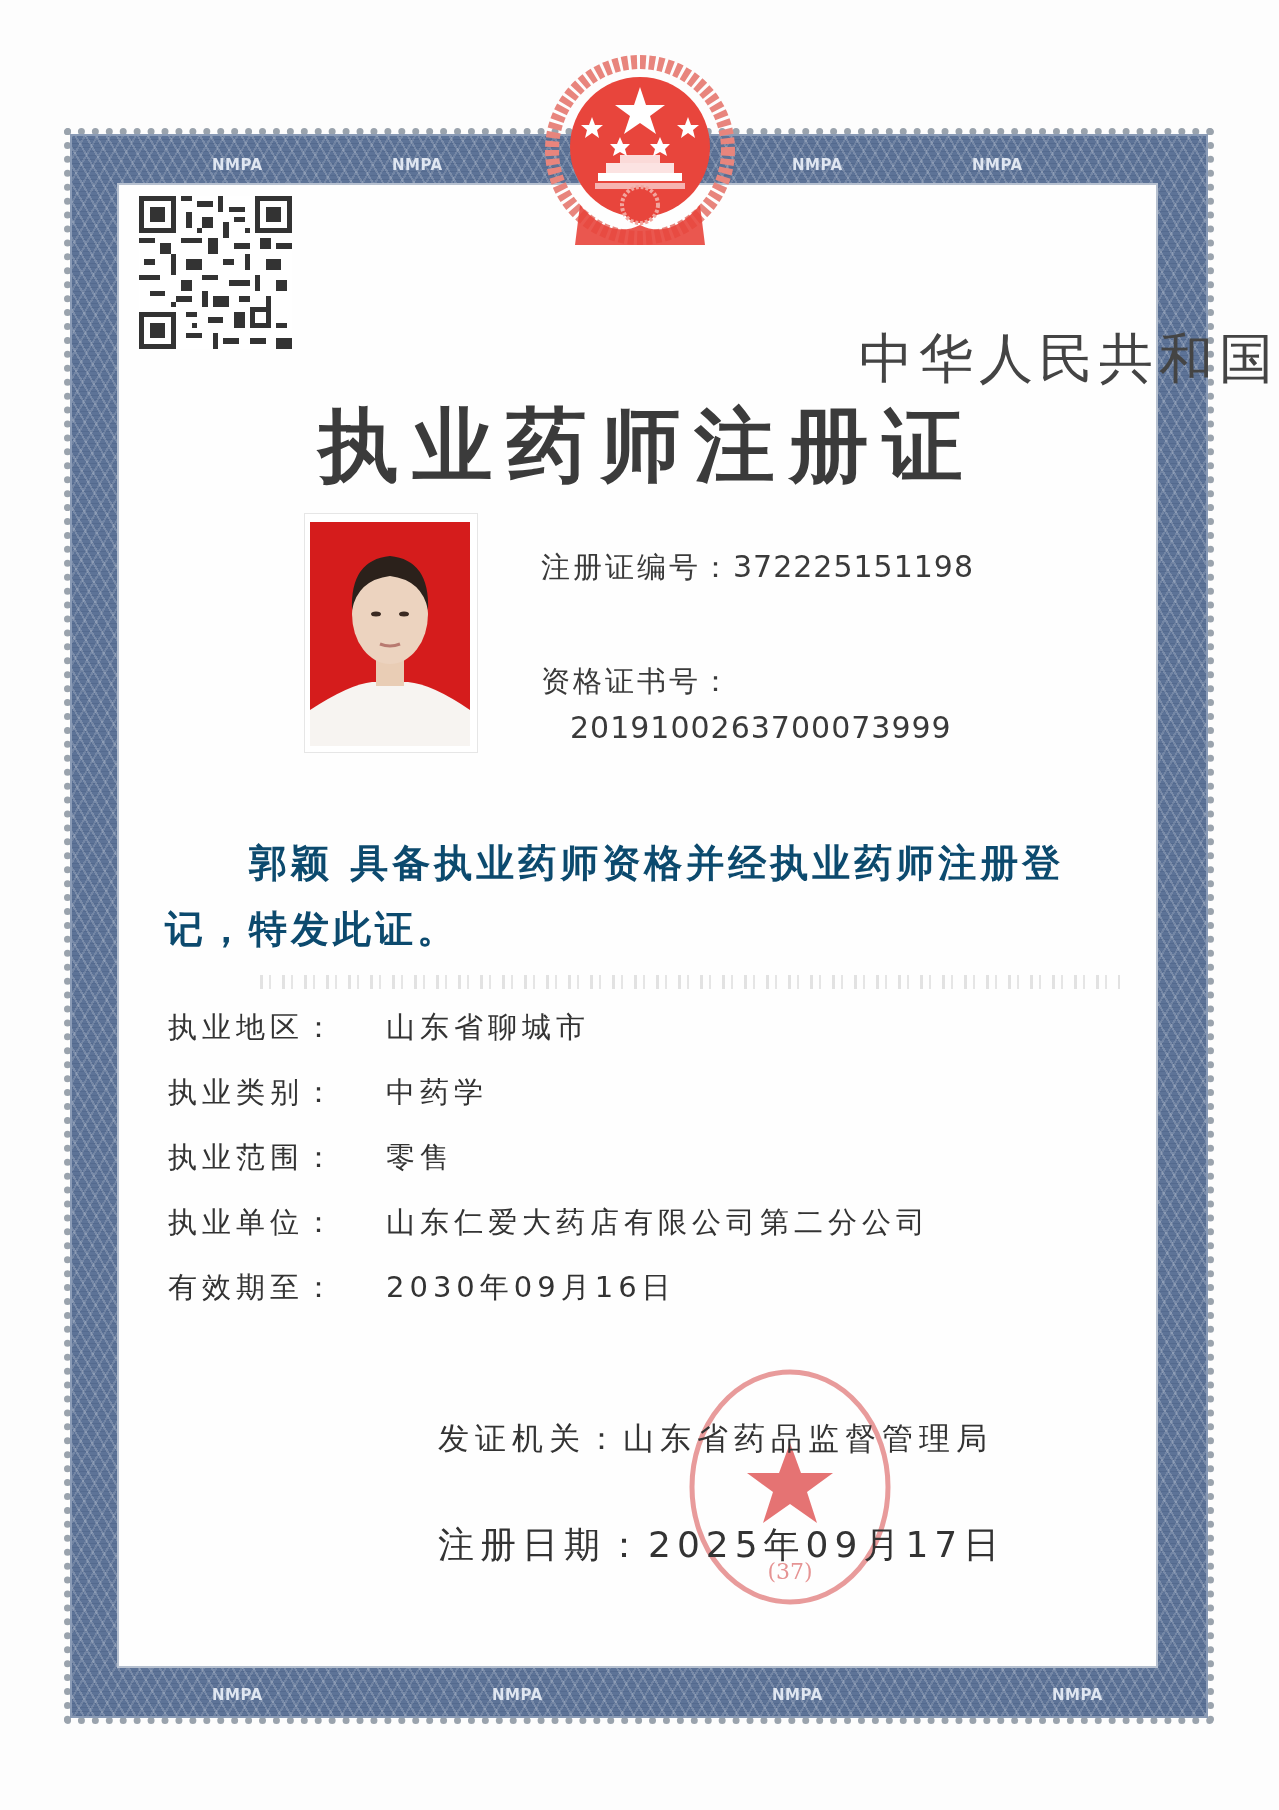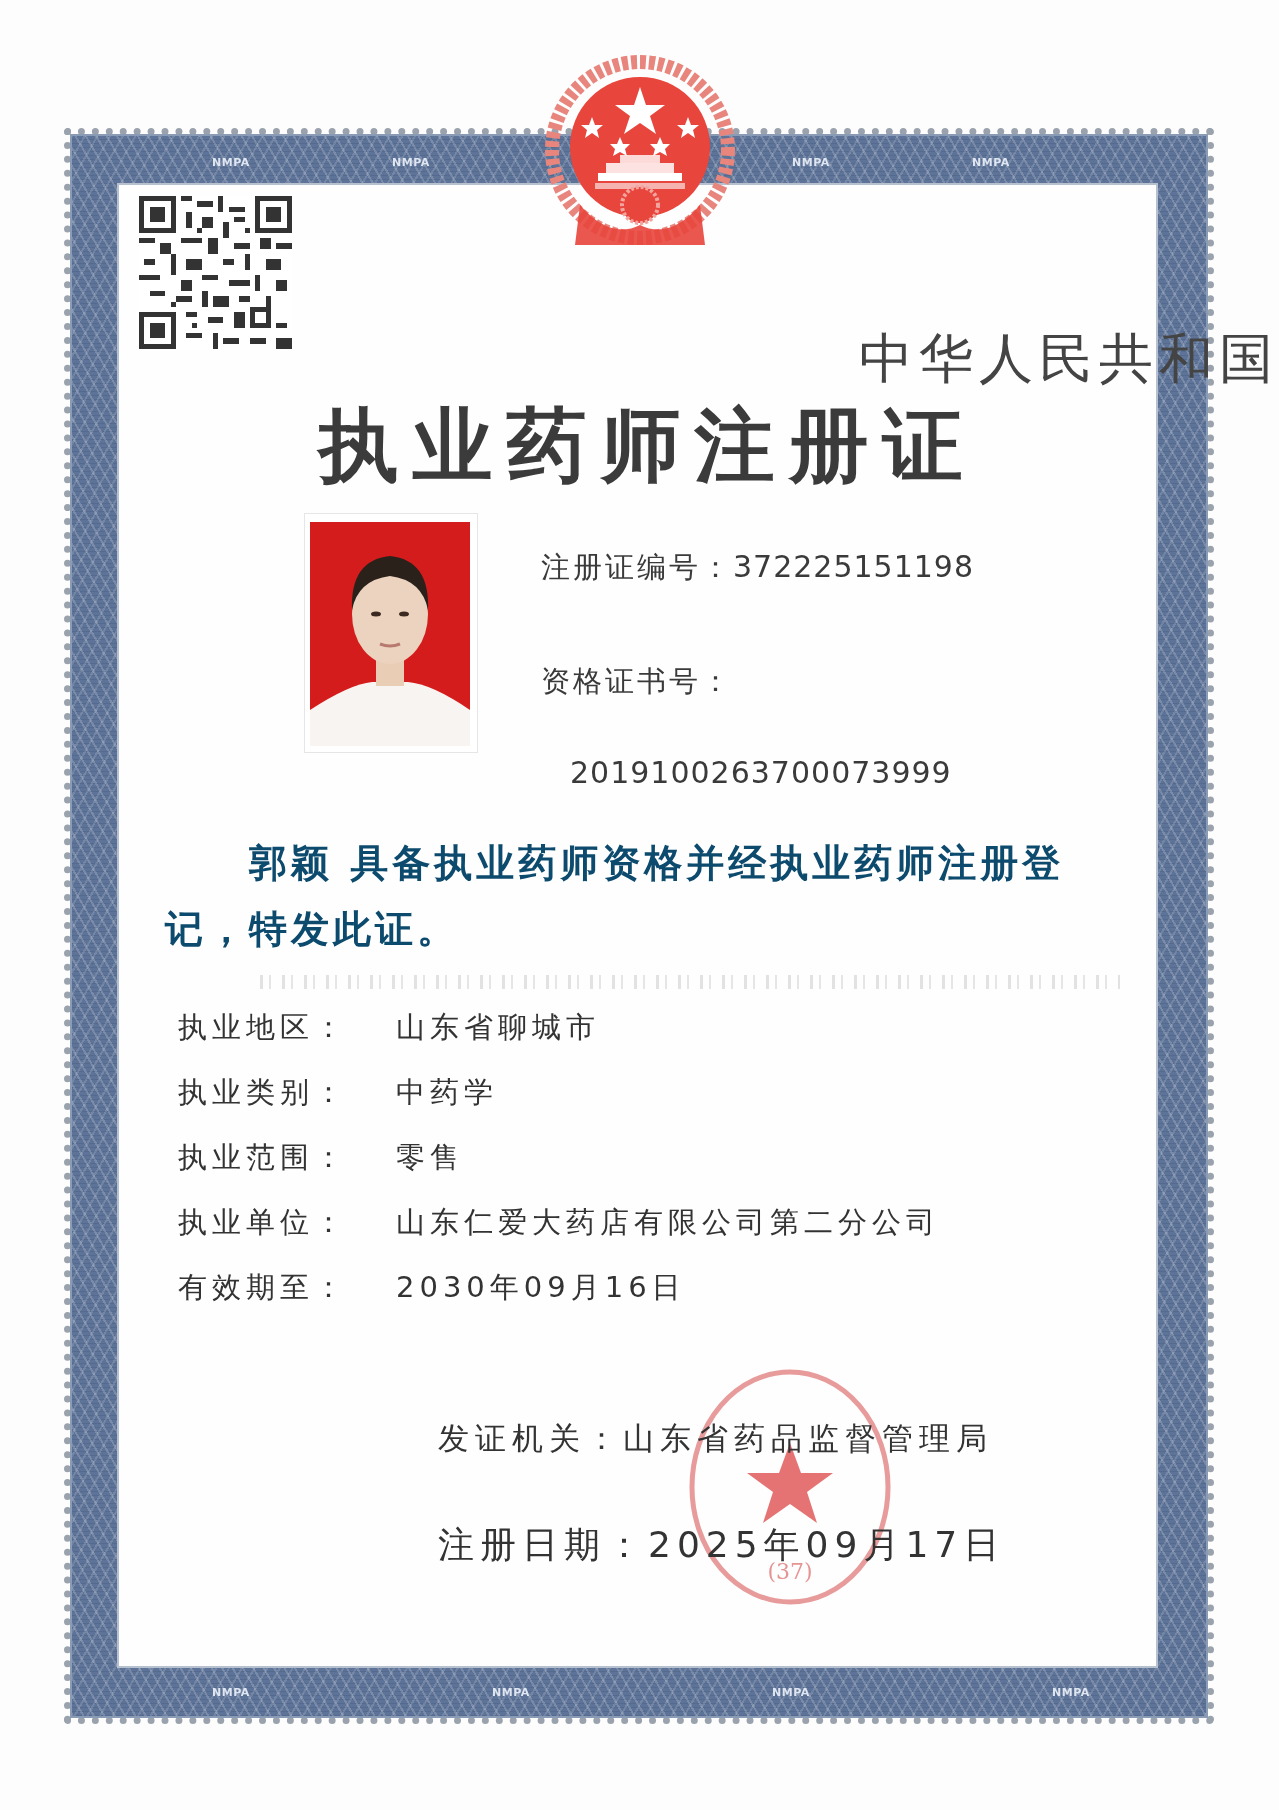--- a/index.html
+++ b/index.html
@@ -17,21 +17,21 @@
     position:absolute; left:70px; top:134px; width:1138px; height:1584px;
     box-sizing:border-box;
     background:
       repeating-linear-gradient(60deg, rgba(255,255,255,0.18) 0 2px, transparent 2px 9px),
       repeating-linear-gradient(-60deg, rgba(255,255,255,0.14) 0 2px, transparent 2px 11px),
       repeating-linear-gradient(0deg, rgba(20,40,80,0.12) 0 1px, transparent 1px 4px),
       #5d7397;
     border:2px solid #8a9bb6;
   }
   .mpa {
-    position:absolute; color:#dfe6f1; font-size:11px; letter-spacing:0.5px; font-weight:bold;
+    position:absolute; color:#dfe6f1; font-size:15px; letter-spacing:0.5px; font-weight:bold;
   }
   .inner {
     position:absolute; left:117px; top:183px; width:1041px; height:1485px;
     background:#fefefe; border:2px solid #b6c0cf; box-sizing:border-box;
   }
   .emblem { position:absolute; left:540px; top:55px; width:200px; height:200px; }
   .qr {
     position:absolute; left:139px; top:196px; width:153px; height:153px;
     background:#fff;
   }
@@ -44,32 +44,32 @@
     font-size:80px; font-family:"DejaVu Sans", sans-serif; color:#3b3b3b; letter-spacing:14px; font-weight:bold;
   }
   .photo {
     position:absolute; left:305px; top:514px; width:172px; height:238px;
     background:#fff; box-shadow:0 0 0 1px #e6e6e6;
   }
   .photo-bg { position:absolute; left:5px; top:8px; width:160px; height:188px; background:#d51c1c; }
   .field {
     position:absolute; font-size:29px; color:#3a3a3a; letter-spacing:3px; white-space:nowrap;
   }
-  .num { font-family:"DejaVu Sans", sans-serif; letter-spacing:1px; font-size:30px;margin-top:45px; }
+  .num { font-family:"DejaVu Sans", sans-serif; letter-spacing:1px; font-size:30px; }
   .stmt {
     position:absolute; left:165px; top:830px; width:960px;
     font-size:38px; line-height:66px; letter-spacing:4px; color:#0c4a6e; font-weight:bold;
     text-indent:84px;
   }
   .noise {
     position:absolute; left:260px; top:975px; width:860px; height:14px;
     background:repeating-linear-gradient(90deg, rgba(120,120,120,0.35) 0 3px, transparent 3px 9px, rgba(90,90,90,0.25) 9px 11px, transparent 11px 22px);
     opacity:0.6;
   }
-  .info-row { position:absolute; left:168px; font-size:29px; letter-spacing:5px; color:#333; white-space:nowrap;margin-left:10px; }
+  .info-row { position:absolute; left:168px; font-size:29px; letter-spacing:5px; color:#333; white-space:nowrap; }
   .info-row .lbl { display:inline-block; width:218px; }
   .seal { position:absolute; left:685px; top:1365px; width:210px; height:245px; }
   .issuer { position:absolute; left:438px; top:1418px; font-size:31px; letter-spacing:6px; color:#333; white-space:nowrap; }
   .regdate { position:absolute; left:438px; top:1521px; font-size:36px; letter-spacing:6px; color:#333; white-space:nowrap; }
 </style>
 </head>
 <body>
 
 <div class="frame-outer"></div>
 <div class="frame">

